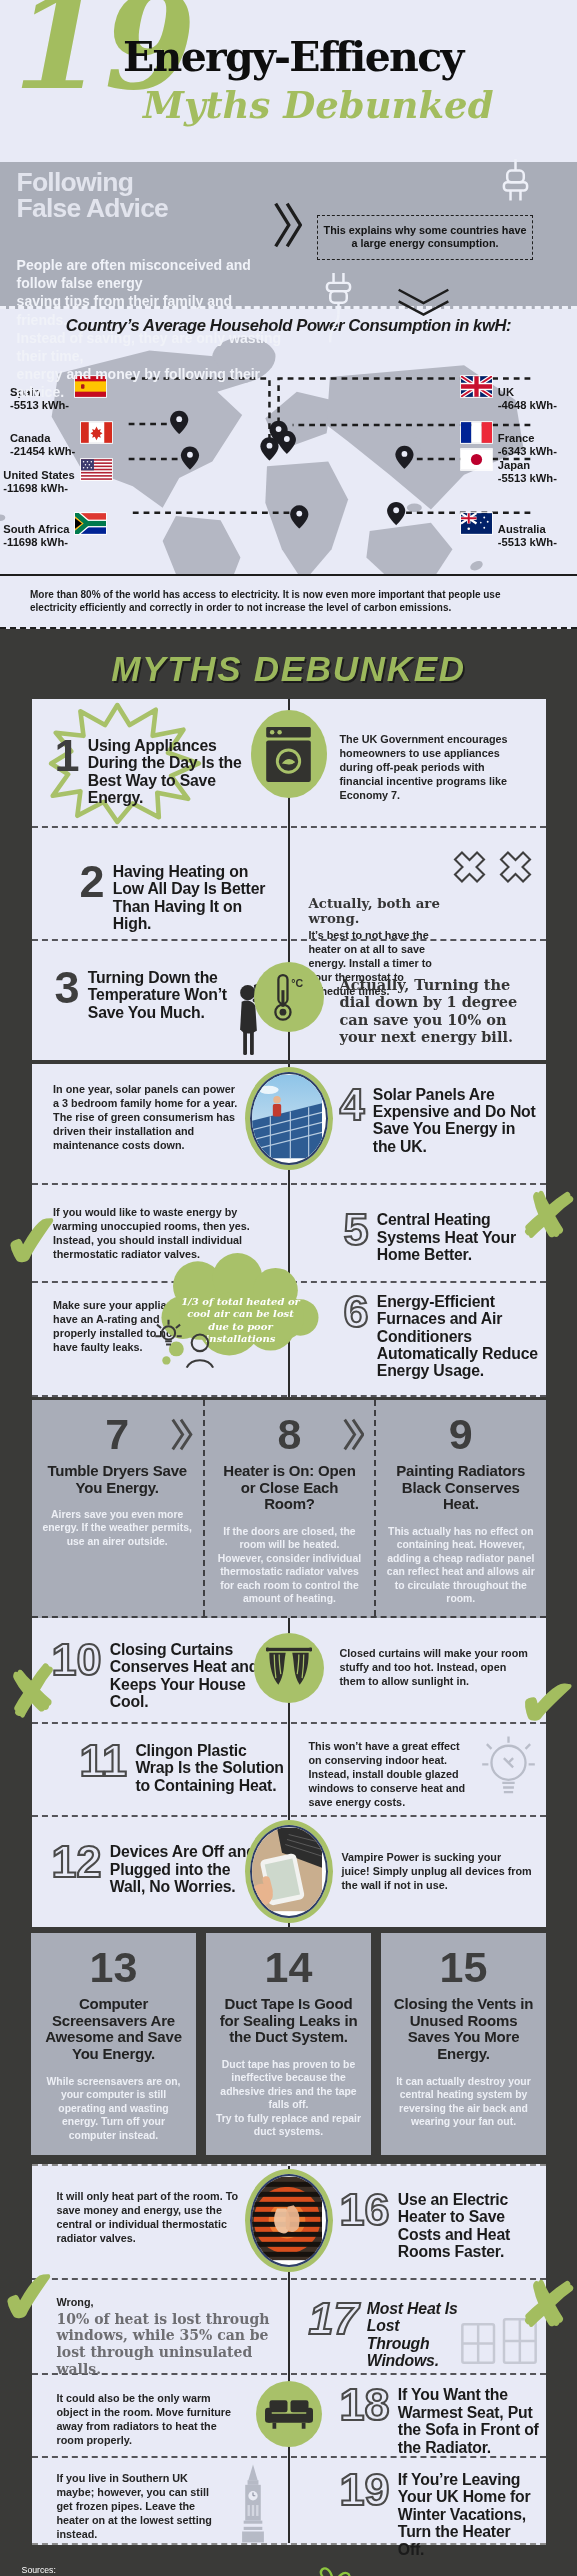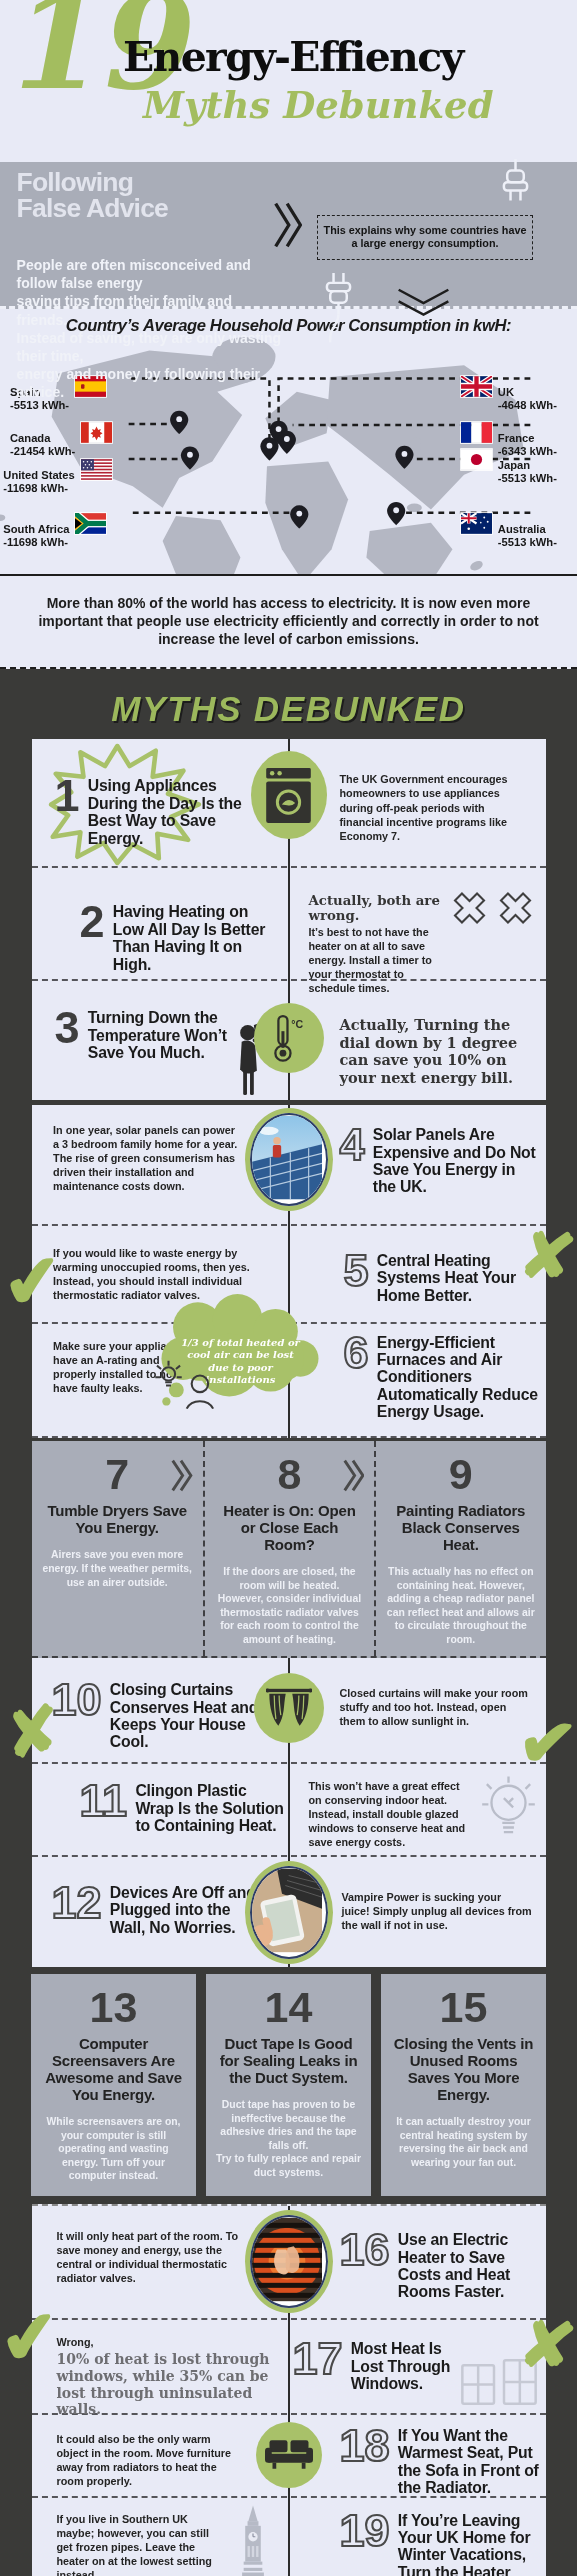--- a/index.html
+++ b/index.html
@@ -23,21 +23,21 @@
   .mapsec{height:265px;background:#e8eaf6;position:relative;}
   .map-title{position:absolute;top:6.6px;left:0;right:0;text-align:center;font-style:italic;font-weight:bold;font-size:16.6px;color:#1c1c1c;letter-spacing:-0.4px;}
   .worldsvg{position:absolute;left:0;top:0;}
   .country{position:absolute;display:flex;align-items:center;gap:5.8px;z-index:3;}
   .ctext{text-align:left;margin-top:24px;}
   .cname{font-weight:bold;font-size:11.2px;color:#171717;line-height:1.15;}
   .cval{font-weight:bold;font-size:11.2px;color:#171717;line-height:1.15;}
   .flag{width:31px;height:21px;box-shadow:0 0 0 0.8px #fff;}
   
   .note{background:#e8eaf6;border-top:2.5px solid #1d1d1d;border-bottom:2.5px dashed #1d1d1d;padding:6.6px 25px 8.3px;}
-  .note p{margin:11px;text-align:center;font-weight:bold;font-size:14px;line-height:1.3;color:#1d1d1d;}
+  .note p{margin:5px;text-align:left;font-weight:bold;font-size:10px;line-height:1.3;color:#1d1d1d;}
   
   .main{background:#3a3a38;position:relative;padding-bottom:0.8px;}
   .myths-title{margin:0;padding:20px 0 10px;text-align:center;font-weight:bold;font-style:italic;font-size:35px;letter-spacing:1.7px;color:#9cb85c;text-shadow:1.7px 1.7px 0 #1c1c1c;}
   .card{width:514px;margin:0 auto;background:#e8eaf6;position:relative;}
   .vline{position:absolute;left:50%;top:0;bottom:0;width:2.5px;margin-left:-0.8px;background:#2c2c2c;z-index:1;}
   .myth-row{position:relative;display:flex;border-bottom:2.5px dashed #55555a;}
   .myth-row:last-child{border-bottom:none;}
   .cell{width:50%;box-sizing:border-box;position:relative;}
   .numtitle{display:flex;gap:8.3px;align-items:flex-start;}
   .num{font-weight:bold;color:#3e3e3e;font-size:45px;line-height:0.85;flex:none;}
@@ -367,21 +367,21 @@
         <div class="cell">
           <svg style="position:absolute;right:6.6px;top:16.6px;" width="93" height="46" viewBox="0 0 112 56">
             <g transform="translate(28,28)">
                 <polygon points="9.2,-17.7 17.7,-9.2 8.5,0 17.7,9.2 9.2,17.7 0,8.5 -9.2,17.7 -17.7,9.2 -8.5,0 -17.7,-9.2 -9.2,-17.7 0,-8.5" fill="#e8eaf6" stroke="#3f3f3f" stroke-width="2.5"></polygon>
               </g>
             <g transform="translate(84,28)">
                 <polygon points="9.2,-17.7 17.7,-9.2 8.5,0 17.7,9.2 9.2,17.7 0,8.5 -9.2,17.7 -17.7,9.2 -8.5,0 -17.7,-9.2 -9.2,-17.7 0,-8.5" fill="#e8eaf6" stroke="#3f3f3f" stroke-width="2.5"></polygon>
               </g>
           </svg>
           <div style="padding:25px 98px 0 20px;">
-            <div class="slab" style="font-size:13.3px;color:#353535;">Actually, both are wrong.</div>
+            <div class="slab" style="font-size:13.3px;color:#353535;margin-top:43px;">Actually, both are wrong.</div>
             <p class="mbody" style="margin-top:1.7px;">It’s best to not have the heater on at all to save energy. Install a timer to your thermostat to schedule times.</p>
           </div>
         </div>
       </div>
 
       <div class="myth-row" style="height:119px;">
         <div class="cell">
           <div class="numtitle" style="padding:28px 0 0 23px;">
             <span class="num">3</span>
             <h3 class="mtitle" style="width:149px;">Turning Down the Temperature Won’t Save You Much.</h3>
@@ -682,21 +682,21 @@
         </div>
         <div class="cell">
           <svg style="position:absolute;right:6.6px;bottom:6.6px;" width="80" height="50" viewBox="0 0 96 60">
             <g stroke="#c6c9d4" stroke-width="3" fill="none">
                 <rect x="4" y="10" width="38" height="46" rx="2"></rect>
                 <path d="M23,10 V56 M4,33 H42"></path>
                 <rect x="54" y="4" width="38" height="52" rx="2"></rect>
                 <path d="M73,4 V56 M54,30 H92"></path>
               </g>
           </svg>
-          <div class="numtitle" style="padding:20px 83px 0 4px;">
+          <div class="numtitle" style="padding:20px 83px 0 20px;font-style:italic;">
             <span class="num outl">17</span>
             <h3 class="mtitle">Most Heat Is Lost Through Windows.</h3>
           </div>
         </div>
       </div>
 
       <div class="myth-row" style="height:81px;">
         <div class="cell">
             <p class="mbody" style="padding:16.6px 46px 0 25px;">It could also be the only warm object in the room. Move furniture away from radiators to heat the room properly.</p>
           </div>

